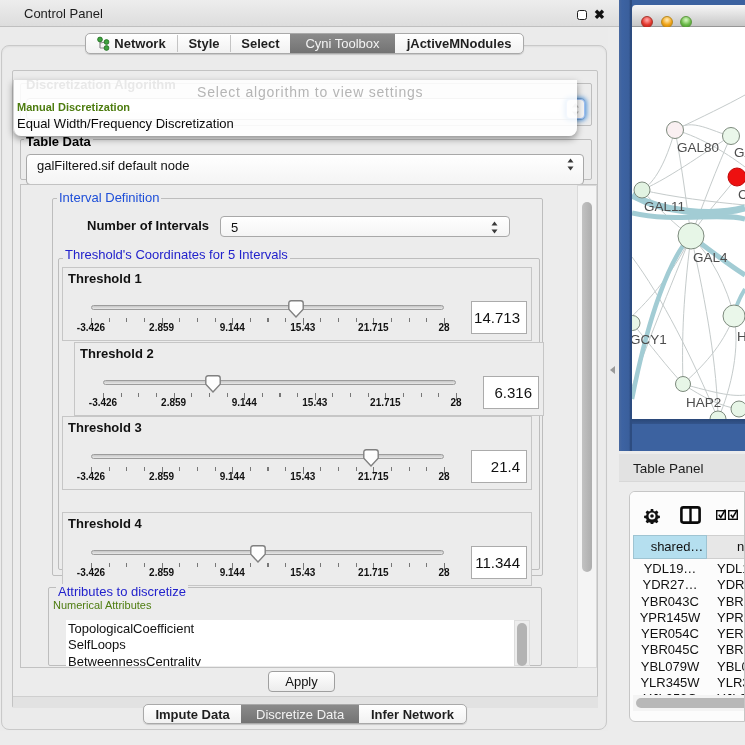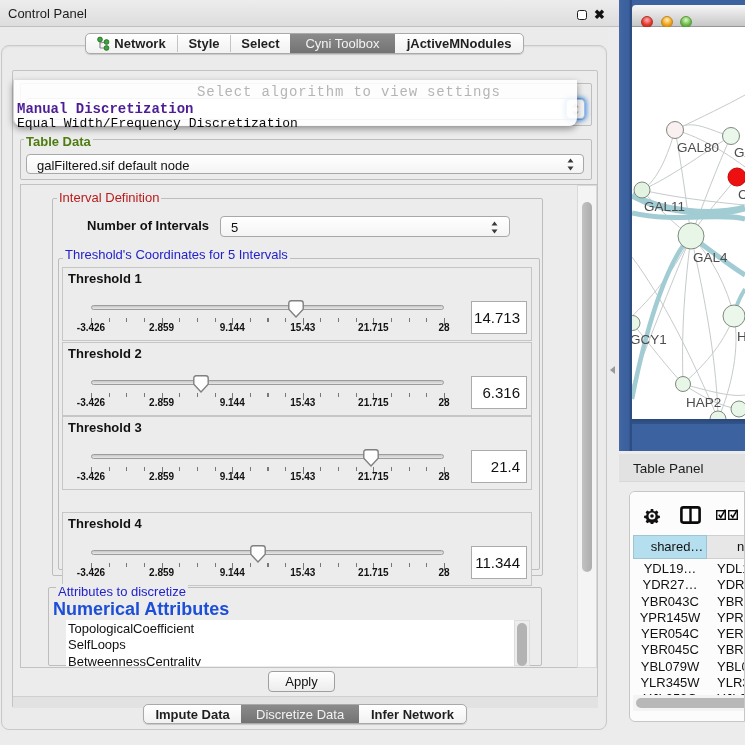--- a/index.html
+++ b/index.html
@@ -1,21 +1,21 @@
 <!DOCTYPE html>
 <html><head>
 <meta charset="utf-8">
 <style>
 * { margin:0; padding:0; box-sizing:border-box; }
 html,body { width:745px; height:745px; overflow:hidden; }
 body { font-family:"Liberation Sans", sans-serif; background:#ececec; position:relative; }
 .abs { position:absolute; }
 #cp { left:0; top:0; width:608px; height:745px; background:#ebebeb; }
 #cptitle { left:0; top:0; width:619px; height:27px; background:linear-gradient(#ededed,#dddddd); border-bottom:1px solid #bfbfbf; }
-#cptitle span { position:absolute; left:8px; top:6px; font-size:13px; color:#1c1c1c;text-align:right; }
+#cptitle span { position:absolute; left:24px; top:6px; font-size:13px; color:#1c1c1c;text-align:right; }
 #floatico { left:577px; top:10px; width:10px; height:10px; border:1.8px solid #1c1c1c; border-radius:2.5px; background:#fff; }
 #closeico { left:594px; top:7px; font-size:13px; font-weight:bold; color:#111; }
 
 .tabbar { background:linear-gradient(#ffffff,#f1f1f1); border:1px solid #a9a9a9; border-radius:5px; overflow:hidden; display:flex; box-shadow:0 1px 1px rgba(0,0,0,0.15); }
 .tab { font-size:13px; font-weight:600; color:#1f1f1f; display:flex; align-items:center; justify-content:center; position:relative; }
 .tab.sel { background:linear-gradient(#8b8b8b,#737373); color:#f3f3f3; font-weight:400; }
 .tabsep { width:1px; background:#c4c4c4; margin:1px 0; }
 
 #outerpanel { left:1px; top:45px; width:606px; height:685px; border:1px solid #c9c9c9; border-radius:8px; background:#ebebeb; box-shadow:inset 0 1px 2px rgba(0,0,0,0.06); }
 #innerpanel { left:12px; top:70px; width:586px; height:638px; border:1px solid #c3c3c3; border-radius:2px; background:#ececec; }
@@ -37,23 +37,23 @@
 .tlabels { position:absolute; left:0; top:54px; width:100%; height:12px; }
 .tlabels span { position:absolute; transform:translateX(-50%); font-size:10px; font-weight:bold; color:#111; }
 .vbox { position:absolute; left:408px; top:33px; width:56px; height:33px; background:#fff; border:1px solid #ababab; font-size:15px; color:#111; text-align:right; line-height:31px; padding-right:6px; }
 
 #attrlist { left:66px; top:620px; width:448px; height:46px; background:#fff; font-size:13px; color:#111; padding-top:1px; overflow:hidden; }
 #attrlist div { padding-left:2px; height:16.4px; line-height:16.4px; }
 
 .sbtrack { position:absolute; background:#f4f4f4; border:1px solid #d9d9d9; }
 .sbthumb { position:absolute; background:linear-gradient(90deg,#c2c2c2,#adadad); border-radius:8px; }
 
-#popup { left:13px; top:80px; width:564px; height:46px; background:rgba(255,255,255,0.88); border-radius:0 0 8px 8px; box-shadow:0 3px 7px rgba(0,0,0,0.4); border-left:1px solid rgba(170,170,170,0.5);font-family:Liberation Mono, monospace; }
+#popup { left:13px; top:80px; width:564px; height:56px; background:rgba(255,255,255,0.88); border-radius:0 0 8px 8px; box-shadow:0 3px 7px rgba(0,0,0,0.4); border-left:1px solid rgba(170,170,170,0.5); }
 #popup .p1 { position:absolute; left:183px; top:4px; font-size:14px; color:#b5b5b5; letter-spacing:0.8px; }
-#popup .p2 { position:absolute; left:3px; top:21px; font-size:14px; font-weight:bold; color:#4c1d95; }
+#popup .p2 { position:absolute; left:3px; top:21px; font-size:11px; font-weight:bold; color:#4d7c0f; }
 #popup .p3 { position:absolute; left:3px; top:36px; font-size:13px; color:#0a0a0a; }
 .btn { position:absolute; background:linear-gradient(#ffffff,#ececec); border:1px solid #9f9f9f; border-radius:4px; font-size:13px; color:#111; text-align:center; }
 
 #netwin { left:619px; top:0; width:126px; height:451px; background:linear-gradient(90deg,#49699f 0px,#3d63a2 3px,#3a5f9c 10px,#2d4c80 11.5px,#2d4c80 13px,#3c62a0 13px); }
 #nettitle { left:632px; top:5px; width:113px; height:22px; background:linear-gradient(#f7f7f7,#c7c7c7); border-bottom:1px solid #979797; border-radius:4px 0 0 0; }
 .light { position:absolute; top:11px; width:12px; height:12px; border-radius:50%; }
 #netcontent { left:632px; top:27px; width:113px; height:392px; background:#fff; overflow:hidden; }
 #netshadow { left:632px; top:419px; width:113px; height:5px; background:linear-gradient(#2a4878,#33548c); }
 #tpbar { left:619px; top:454px; width:126px; height:28px; background:#e2e2e2; border-bottom:1px solid #d8d8d8; }
 #tpbar span { position:absolute; left:14px; top:7px; font-size:13.5px; color:#1c1c1c; }
@@ -91,35 +91,35 @@
   </div>
 
   <div class="abs groupbox" style="left:20px; top:83px; width:572px; height:43px;"></div>
   <div class="abs combo" style="left:26px; top:98px; width:559px; height:22px;"></div>
   <div class="abs" style="left:566px; top:99px; width:19px; height:20px; border:1px solid #9bbdf0; border-radius:4px; background:#f4f4f4; box-shadow:0 0 4px 2px rgba(74,144,217,0.85);"><svg width="9" height="15" viewBox="0 0 9 15" style="margin:2px 0 0 4px;">
         <path d="M4.5 1 L8 5.5 L1 5.5 Z" fill="#bbb"></path>
         <path d="M4.5 14 L8 9.5 L1 9.5 Z" fill="#bbb"></path>
       </svg></div>
 
   <div class="abs groupbox" style="left:20px; top:139px; width:572px; height:41px;"></div>
-  <div class="abs grouplabel" style="left:24px; top:134px; font-weight:bold; color:#4d7c0f;">Table Data</div>
-  <div class="abs combo" style="left:26px; top:154px; width:558px; height:20px;">
+  <div class="abs grouplabel" style="left:24px; top:134px; font-weight:bold; color:#000000;">Table Data</div>
+  <div class="abs combo" style="left:26px; top:154px; width:558px; height:31px;">
     <span class="ctext">galFiltered.sif default node</span>
     <span class="arrows" style="right:6px; top:3px;">
         <svg width="7" height="13" viewBox="0 0 7 13">
           <path d="M3.5 0.5 L6.5 4.5 L0.5 4.5 Z" fill="#3a3a3a"></path>
           <path d="M3.5 12.5 L6.5 8.5 L0.5 8.5 Z" fill="#3a3a3a"></path>
         </svg>
       </span>
   </div>
 
   <div class="abs" style="left:20px; top:184px; width:577px; height:484px; border:1px solid #c2c2c2;"></div>
 
   <div class="abs groupbox" style="left:52px; top:198px; width:491px; height:378px;"></div>
-  <div class="abs grouplabel" style="left:57px; top:190px; color:#b91c1c;">Interval Definition</div>
+  <div class="abs grouplabel" style="left:57px; top:190px; color:#1d4ed8;">Interval Definition</div>
   <div class="abs" style="left:87px; top:218px; font-size:13px; font-weight:bold; color:#111;">Number of Intervals</div>
   <div class="abs combo" style="left:220px; top:216px; width:290px; height:21px;">
     <span class="ctext">5</span>
     <span class="arrows" style="right:8px; top:4px;">
         <svg width="7" height="13" viewBox="0 0 7 13">
           <path d="M3.5 0.5 L6.5 4.5 L0.5 4.5 Z" fill="#3a3a3a"></path>
           <path d="M3.5 12.5 L6.5 8.5 L0.5 8.5 Z" fill="#3a3a3a"></path>
         </svg>
       </span>
   </div>
@@ -139,21 +139,21 @@
     <div class="tlabels">
         <span style="left:28px;">-3.426</span>
         <span style="left:98.6px;">2.859</span>
         <span style="left:169.2px;">9.144</span>
         <span style="left:239.8px;">15.43</span>
         <span style="left:310.4px;">21.715</span>
         <span style="left:381px;">28</span>
       </div>
     <div class="vbox">14.713</div>
   </div>
-  <div class="tbox" style="top:342px;">
+  <div class="tbox" style="top:342px;margin-left:12px;">
     <div class="ttitle">Threshold 2</div>
     <div class="groove"></div>
     <div class="ticks1"></div>
     <div class="ticks2"></div>
     <div class="thumb" style="left:130px;"><svg width="16" height="18" viewBox="0 0 16 18">
           <path d="M3.2 0.8 L12.8 0.8 Q15.2 0.8 15.2 3.2 L15.2 9.3 L8 17 L0.8 9.3 L0.8 3.2 Q0.8 0.8 3.2 0.8 Z" fill="#fdfdfd" stroke="#808080" stroke-width="1.4"></path>
           <path d="M2.5 2 L13.5 2 L13.5 5 L2.5 5 Z" fill="#ffffff"></path>
         </svg></div>
     <div class="tlabels">
         <span style="left:28px;">-3.426</span>
@@ -199,21 +199,21 @@
         <span style="left:169.2px;">9.144</span>
         <span style="left:239.8px;">15.43</span>
         <span style="left:310.4px;">21.715</span>
         <span style="left:381px;">28</span>
       </div>
     <div class="vbox">11.344</div>
   </div>
 
   <div class="abs groupbox" style="left:48px; top:587px; width:494px; height:79px;"></div>
   <div class="abs grouplabel" style="left:56px; top:584px; color:#2222cc;">Attributes to discretize</div>
-  <div class="abs" style="left:53px; top:599px; font-size:18px; font-weight:bold; color:#1d4ed8;">Numerical Attributes</div>
+  <div class="abs" style="left:53px; top:599px; font-size:11px; font-weight:normal; color:#4d7c0f;">Numerical Attributes</div>
   <div class="abs" id="attrlist">
     <div>TopologicalCoefficient</div>
     <div>SelfLoops</div>
     <div>BetweennessCentrality</div>
   </div>
   <div class="abs" style="left:514px; top:620px; width:16px; height:46px; background:#ededed; border:1px solid #ddd;"></div>
   <div class="abs sbthumb" style="left:517px; top:623px; width:10px; height:43px; background:#b3b3b3;"></div>
 
   <div class="abs sbtrack" style="left:577px; top:185px; width:20px; height:483px;"></div>
   <div class="abs sbthumb" style="left:582px; top:202px; width:10px; height:370px;"></div>
@@ -222,20 +222,21 @@
   <div class="btn" style="left:268px; top:671px; width:67px; height:21px; line-height:19px;">Apply</div>
 
   <div class="abs tabbar" style="left:143px; top:704px; width:324px; height:20px;">
     <div class="tab" style="width:99px;">Impute Data</div>
     <div class="tab sel" style="width:120px;text-align:right;">Discretize Data</div>
     <div class="tab" style="width:109px;">Infer Network</div>
   </div>
 
   <div class="abs" style="left:0; top:731px; width:608px; height:14px; background:#ececec;"></div>
 
+  <div class="abs" style="left:26px; top:77px; font-size:13px; font-weight:bold; color:#404040;">Discretization Algorithm</div>
   <div class="abs" id="popup">
     <span class="p1">Select algorithm to view settings</span>
     <span class="p2">Manual Discretization</span>
     <span class="p3">Equal Width/Frequency Discretization</span>
   </div>
 </div>
 
 <div class="abs" style="left:610px; top:366px; width:0; height:0; border-top:4px solid transparent; border-bottom:4px solid transparent; border-right:5px solid #9a9a9a;"></div>
 
 <div class="abs" id="netwin"></div>

